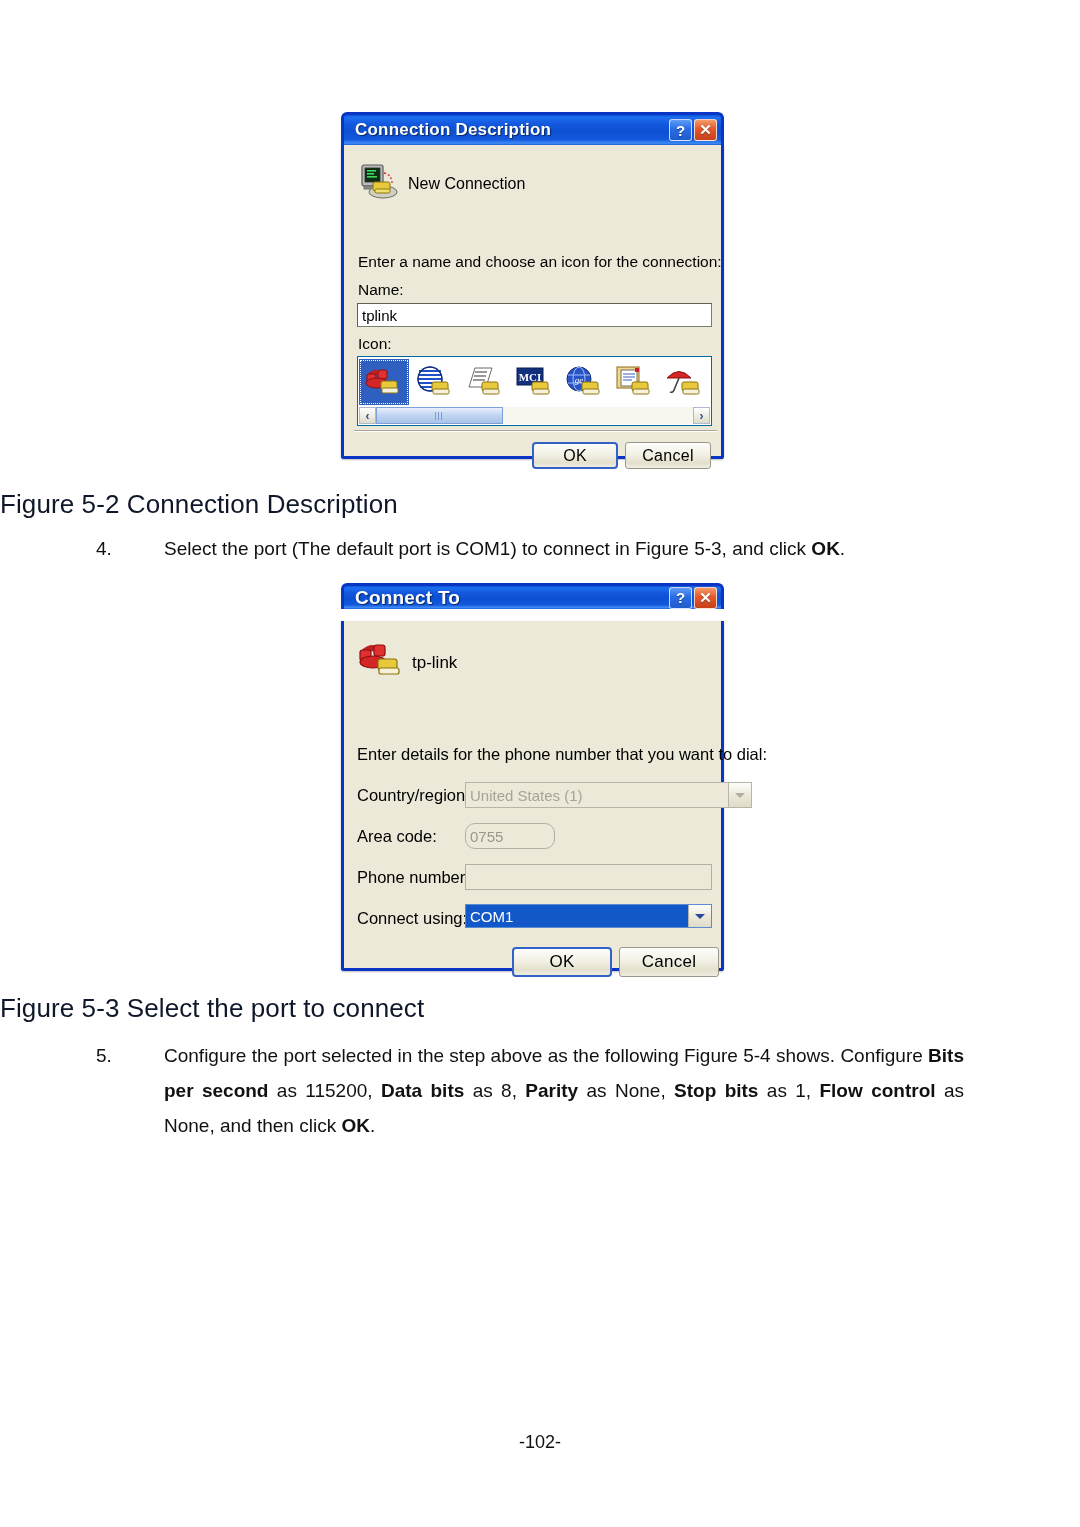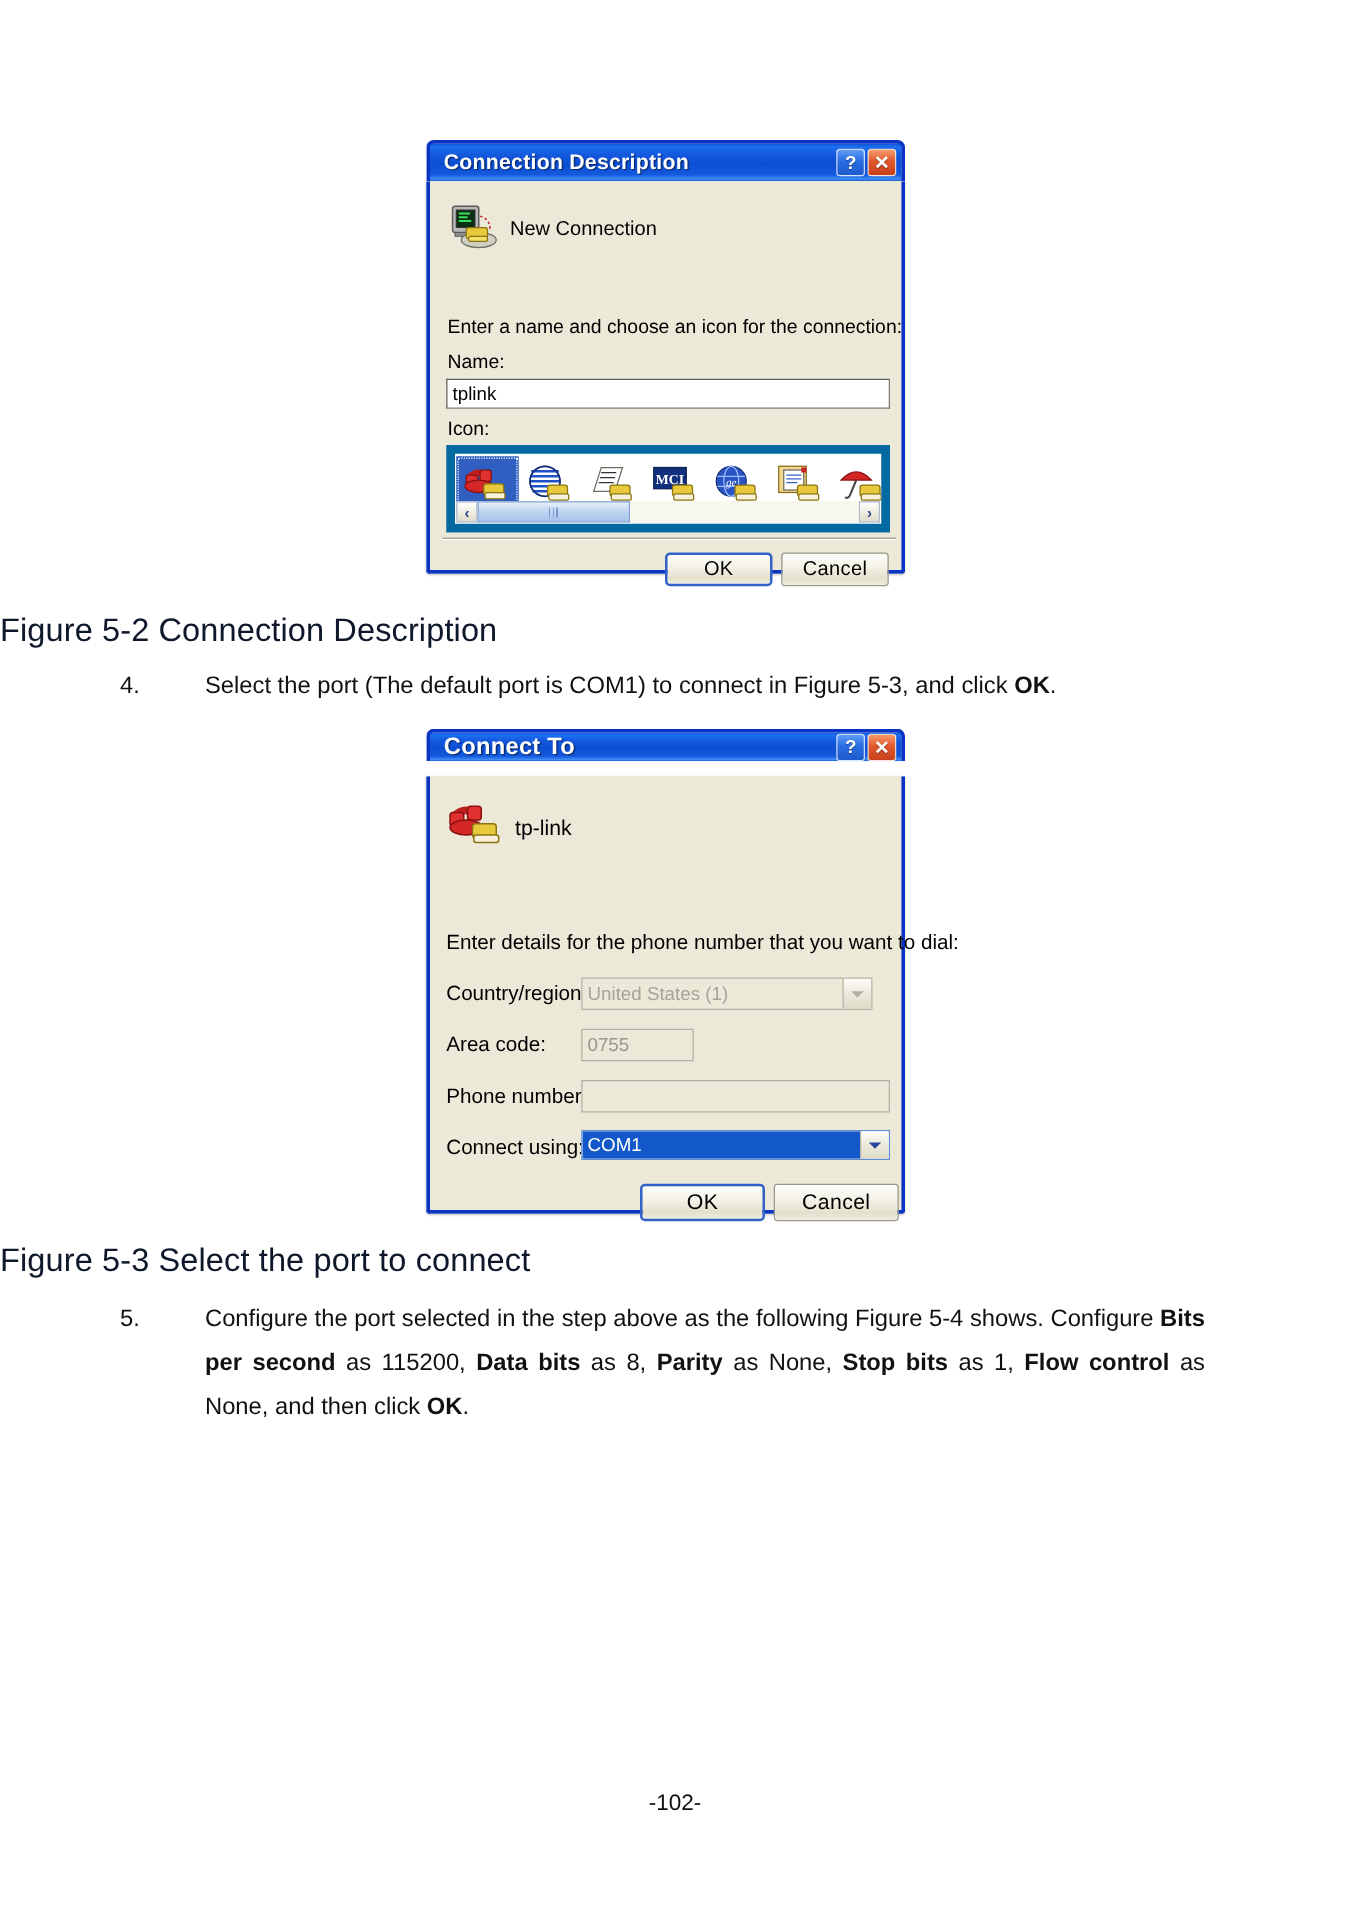--- a/index.html
+++ b/index.html
@@ -122,20 +122,21 @@
     padding: 2px 4px;
     display: flex;
     align-items: center;
     overflow: hidden;
     white-space: nowrap;
   }
   .xp-input.disabled {
     background: #ece9d8;
     color: #9a978c;
     border-color: #b3b0a3;
+    border-radius: 10px;
   }
   .xp-combo {
     position: absolute;
     background: #ffffff;
     border: 1px solid #7c7c70;
     box-sizing: border-box;
     display: flex;
     align-items: stretch;
     overflow: hidden;
   }
@@ -190,21 +191,21 @@
   .groove {
     position: absolute;
     height: 2px;
     background: linear-gradient(to bottom, #aca899 0%, #aca899 50%, #ffffff 50%, #ffffff 100%);
   }
 
   
   .iconlist {
     position: absolute;
     background: #ffffff;
-    border: 7px solid #0369a1;
+    border: 1px solid #0369a1;
     box-sizing: border-box;
     overflow: hidden;
   }
   .iconlist .row {
     position: absolute;
     left: 1px; top: 1px; right: 1px;
     height: 48px;
     display: flex;
     align-items: center;
   }
@@ -440,21 +441,21 @@
         <ellipse cx="15" cy="23" rx="13" ry="6" fill="#d42626" stroke="#8b1010" stroke-width="1.2"></ellipse>
         <rect x="20" y="20" width="19" height="11" rx="2.5" fill="#e8c93c" stroke="#8a7410" stroke-width="1.2"></rect>
         <rect x="21" y="29" width="20" height="6" rx="2" fill="#f6f1d8" stroke="#8a7410" stroke-width="1.2"></rect>
       </svg>
     </div>
     <div class="xp-label" style="left:68px; top:32px; font-size:17px;">tp-link</div>
 
     <div class="xp-label" style="left:13px; top:124px; font-size:16.5px;">Enter details for the phone number that you want to dial:</div>
 
     <div class="xp-label" style="left:13px; top:165px; font-size:16.5px;">Country/region:</div>
-    <div class="xp-combo disabled" style="left:121px; top:161px; width:233px; height:26px;justify-content:center;">
+    <div class="xp-combo disabled" style="left:121px; top:161px; width:287px; height:26px;justify-content:center;">
       <div class="cv">United States (1)</div>
       <div class="combo-arrow">
         <div class="chev"></div>
       </div>
     </div>
 
     <div class="xp-label" style="left:13px; top:206px; font-size:16.5px;">Area code:</div>
     <div class="xp-input disabled" style="left:121px; top:202px; width:90px; height:26px;">
       <span>0755</span>
     </div>

